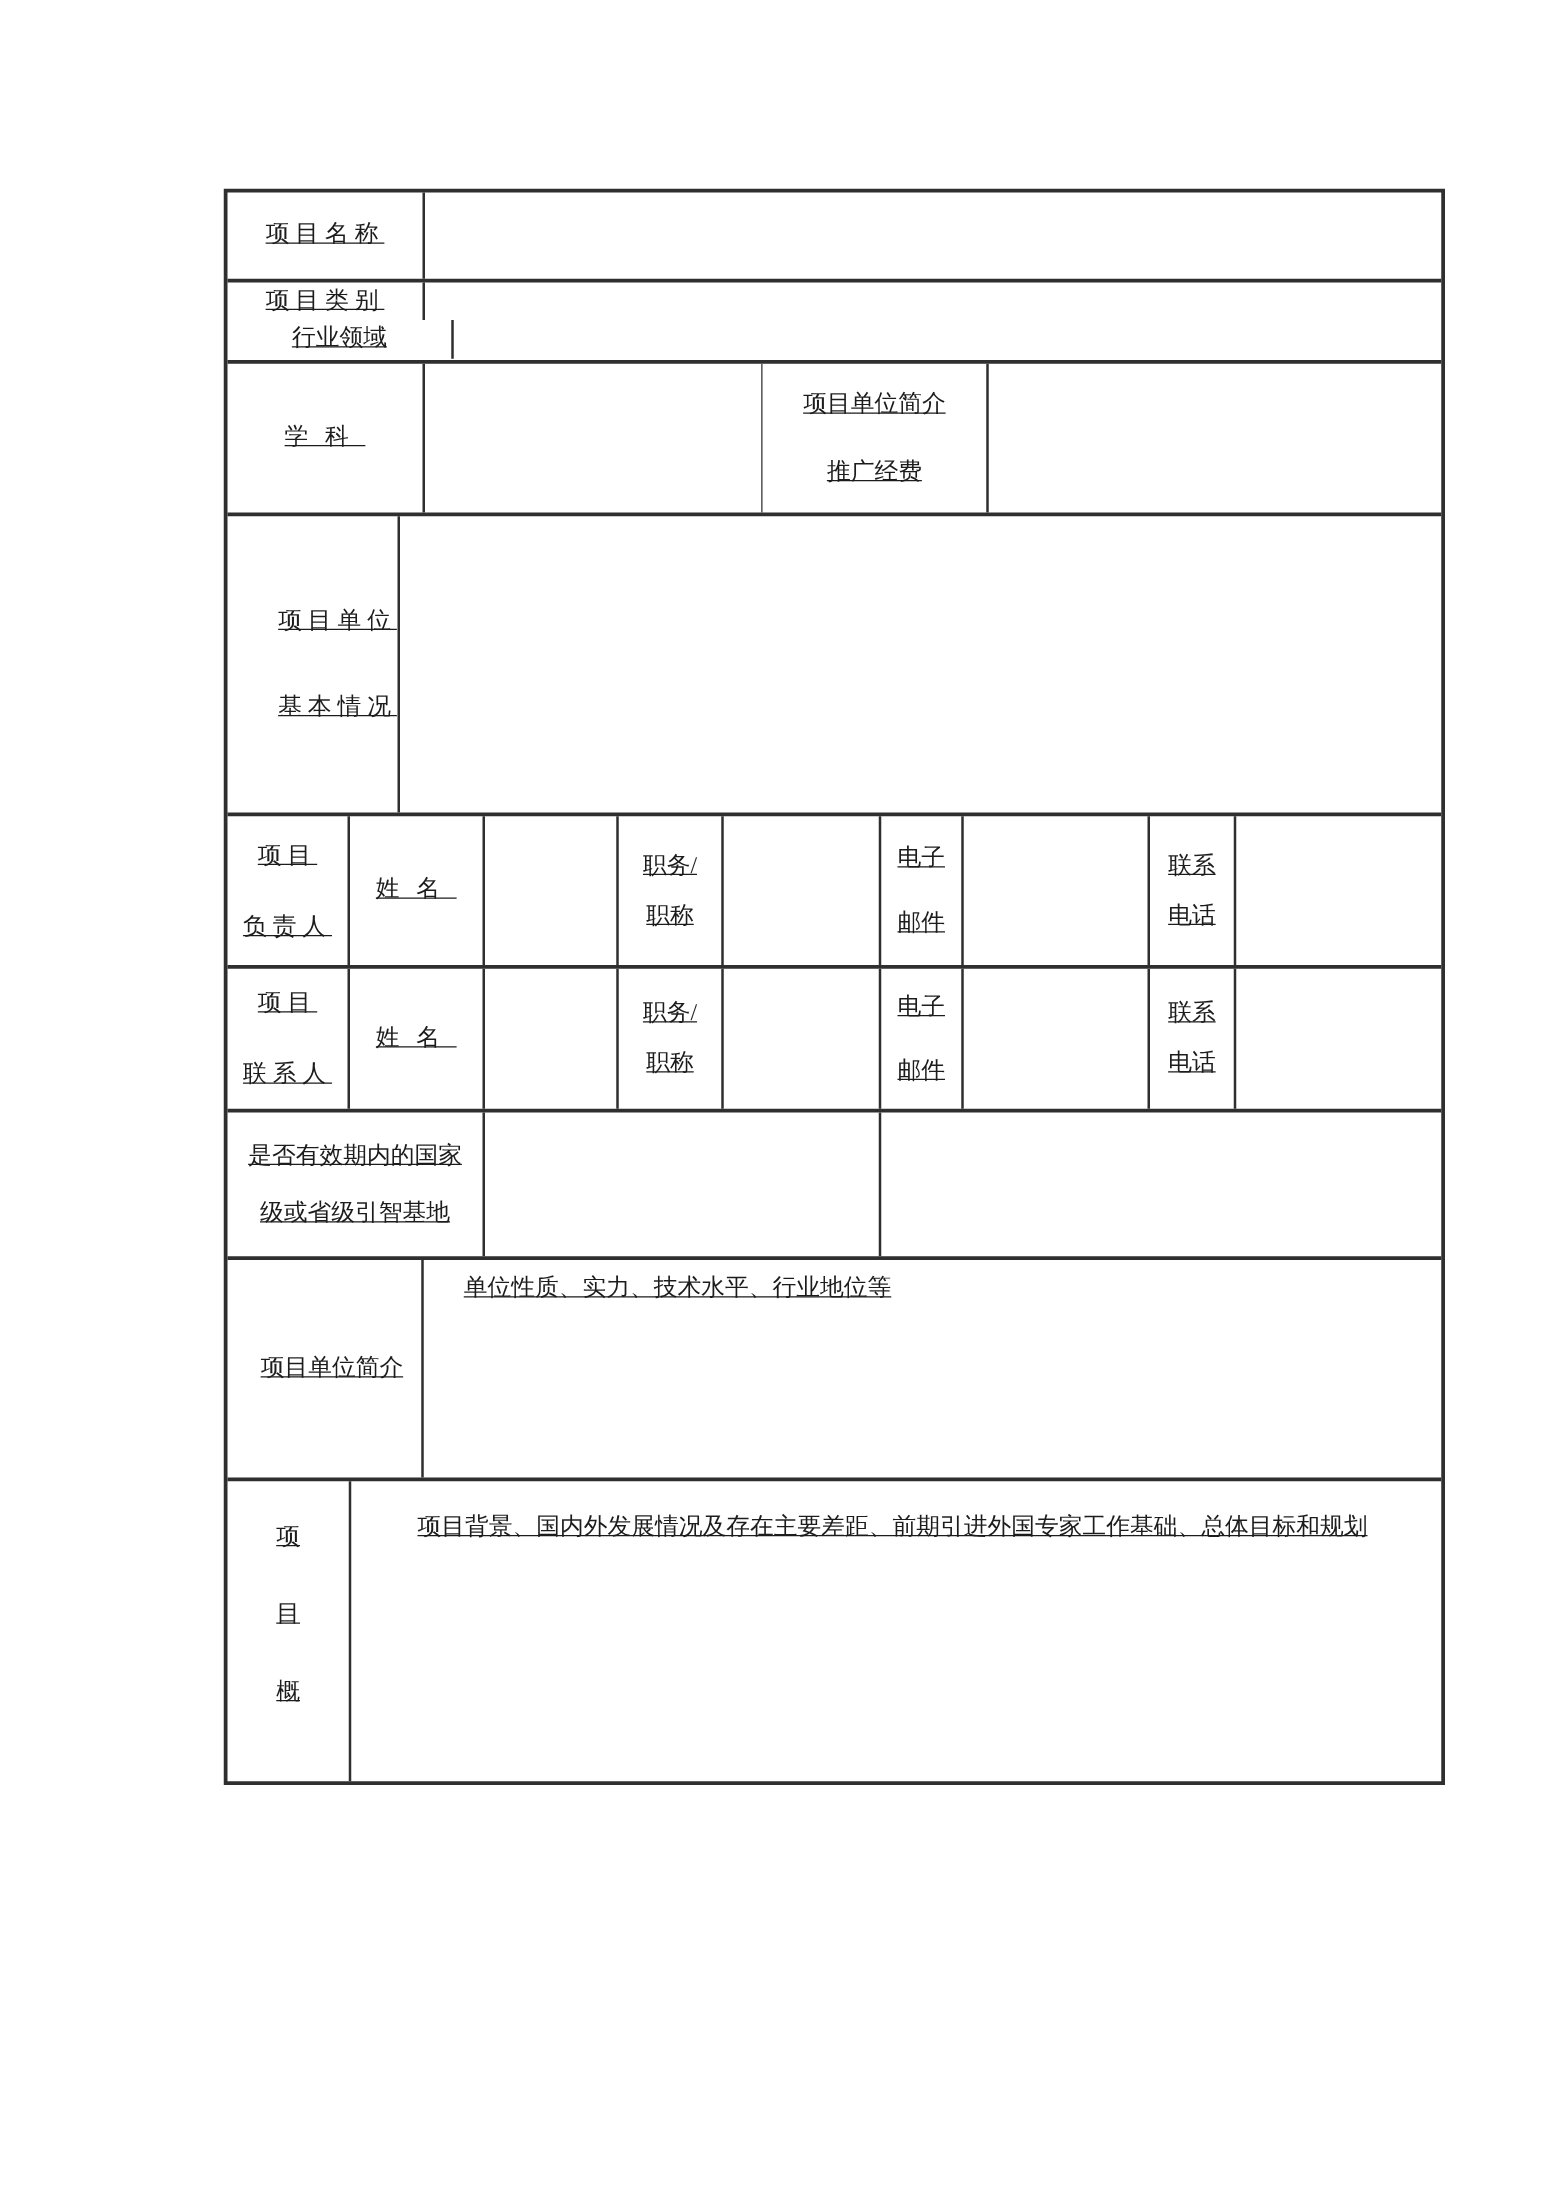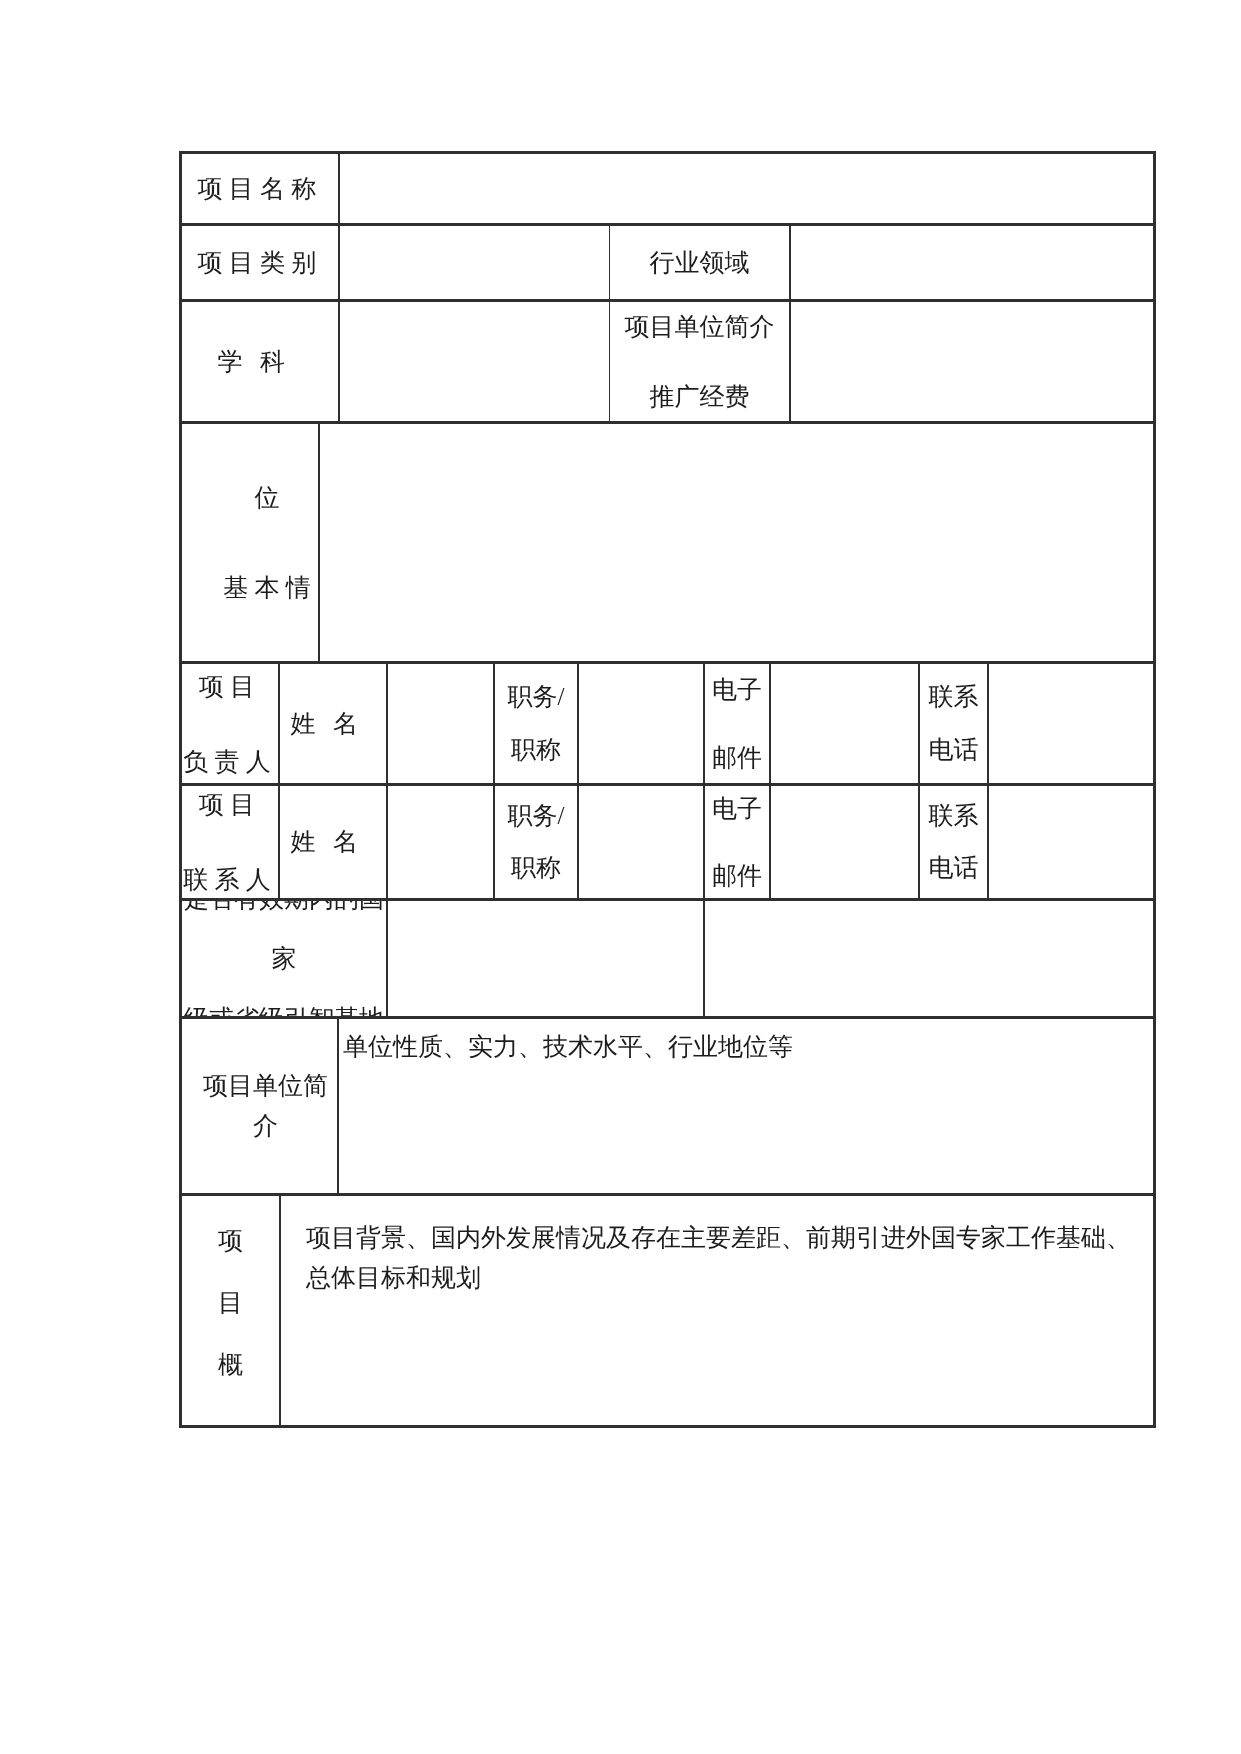--- a/index.html
+++ b/index.html
@@ -12,38 +12,38 @@
     position:absolute; left:179px; top:151px; width:977px; height:1277px;
     border:3px solid #2f2f2f; display:flex; flex-direction:column;
     background:#ffffff;
   }
   .row {display:flex; flex:0 0 auto; border-bottom:3px solid #2f2f2f; min-height:0;}
   .row.last {border-bottom:none; flex:1 1 auto;}
   .cell {
     flex:0 0 auto; border-right:2px solid #2f2f2f;
     display:flex; align-items:center; justify-content:center;
     text-align:center; white-space:pre-line;
-    font-size:25px; line-height:1.6; overflow:hidden;
+    font-size:19px; line-height:1.6; overflow:hidden;text-decoration:underline;
   }
-  .cell.end {border-right:none;}
+  .cell.end {border-right:none;margin-left:28px;}
   .cell.thin {border-right-width:1px;}
   .grow {flex:1 1 auto;}
   
   .lh21 {line-height:2.1;}
   .lh24 {line-height:2.4;}
   .lh27 {line-height:2.7;}
   .lh28 {line-height:2.8;}
   .lh30 {line-height:3.0;}
   .lh36 {line-height:3.6;margin-left:40px;}
   
   .ls-md {letter-spacing:.25em;}
   .ls-lg {letter-spacing:.7em;}
   
   .r1 {height:72px;}
-  .r2 {height:76px;}
+  .r2 {height:65px;flex-direction:column;}
   .r3 {height:122px;}
   .r45 {height:240px;}
   .r6 {height:122px;}
   .r7 {height:115px;}
   .r8 {height:118px;}
   .r9 {height:177px;}
   
   .w-a  {width:158px;}  
   .w-b  {width:270px;}  
   .w-c  {width:181px;}  

